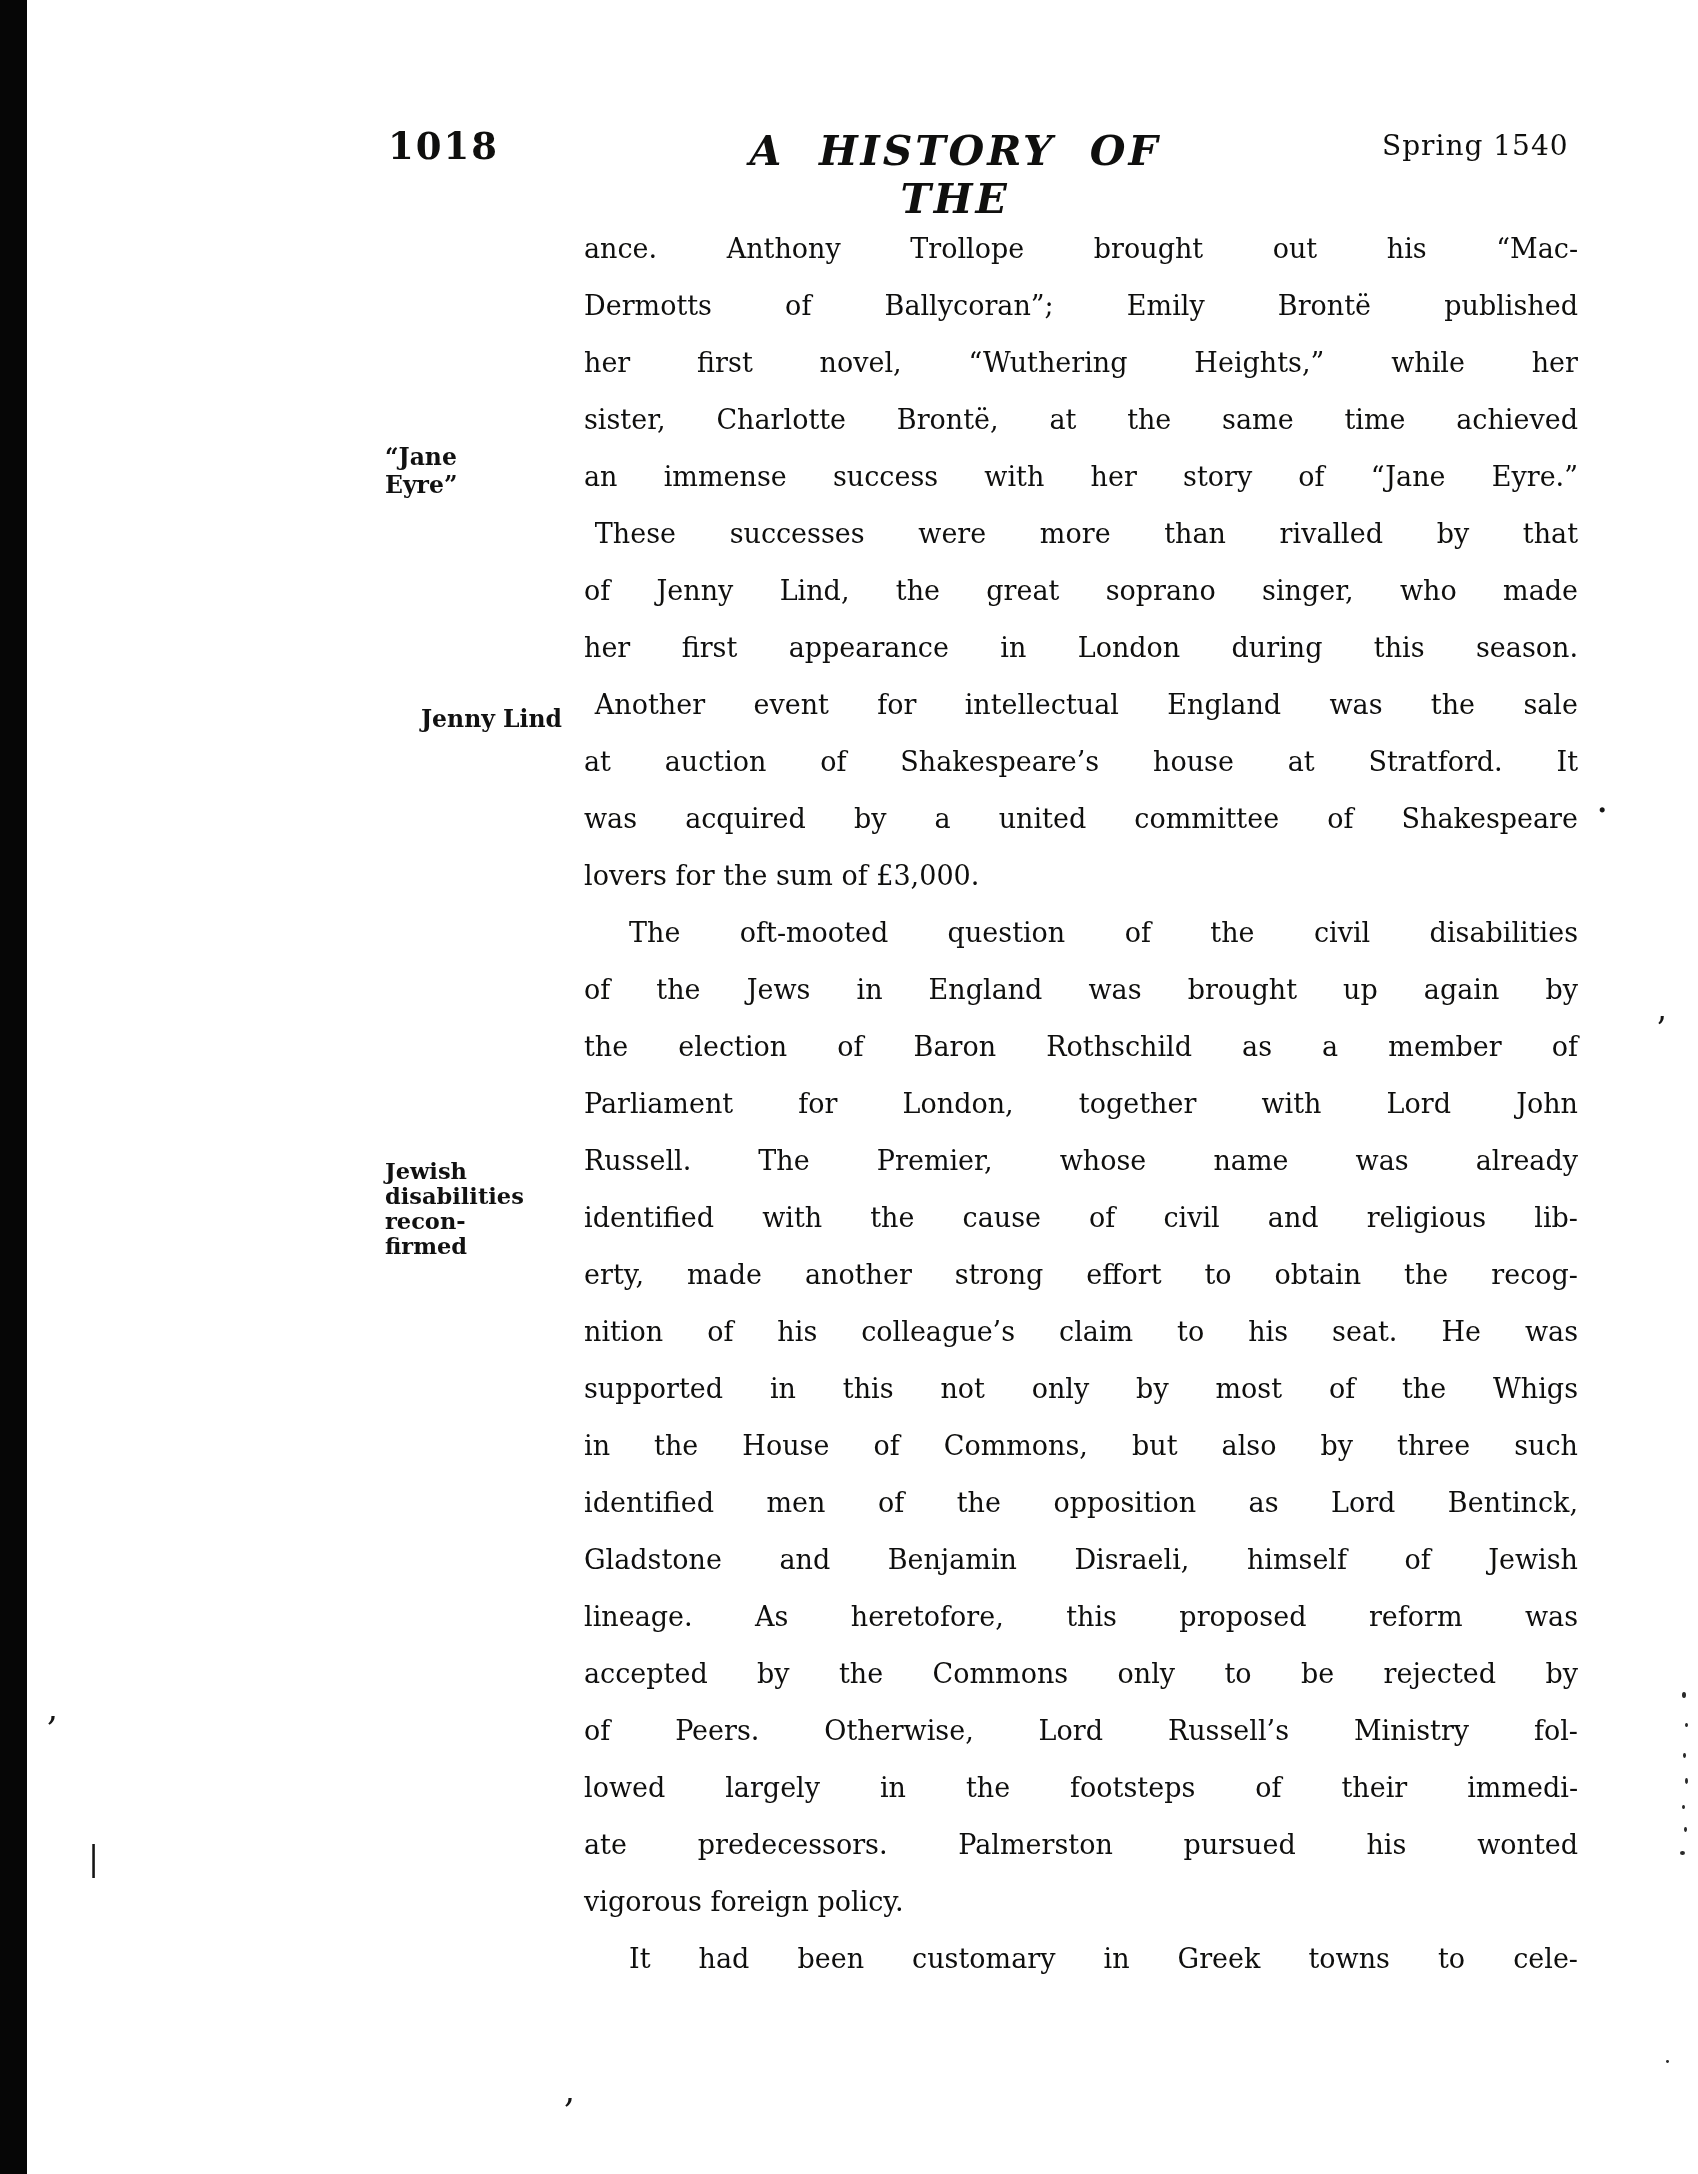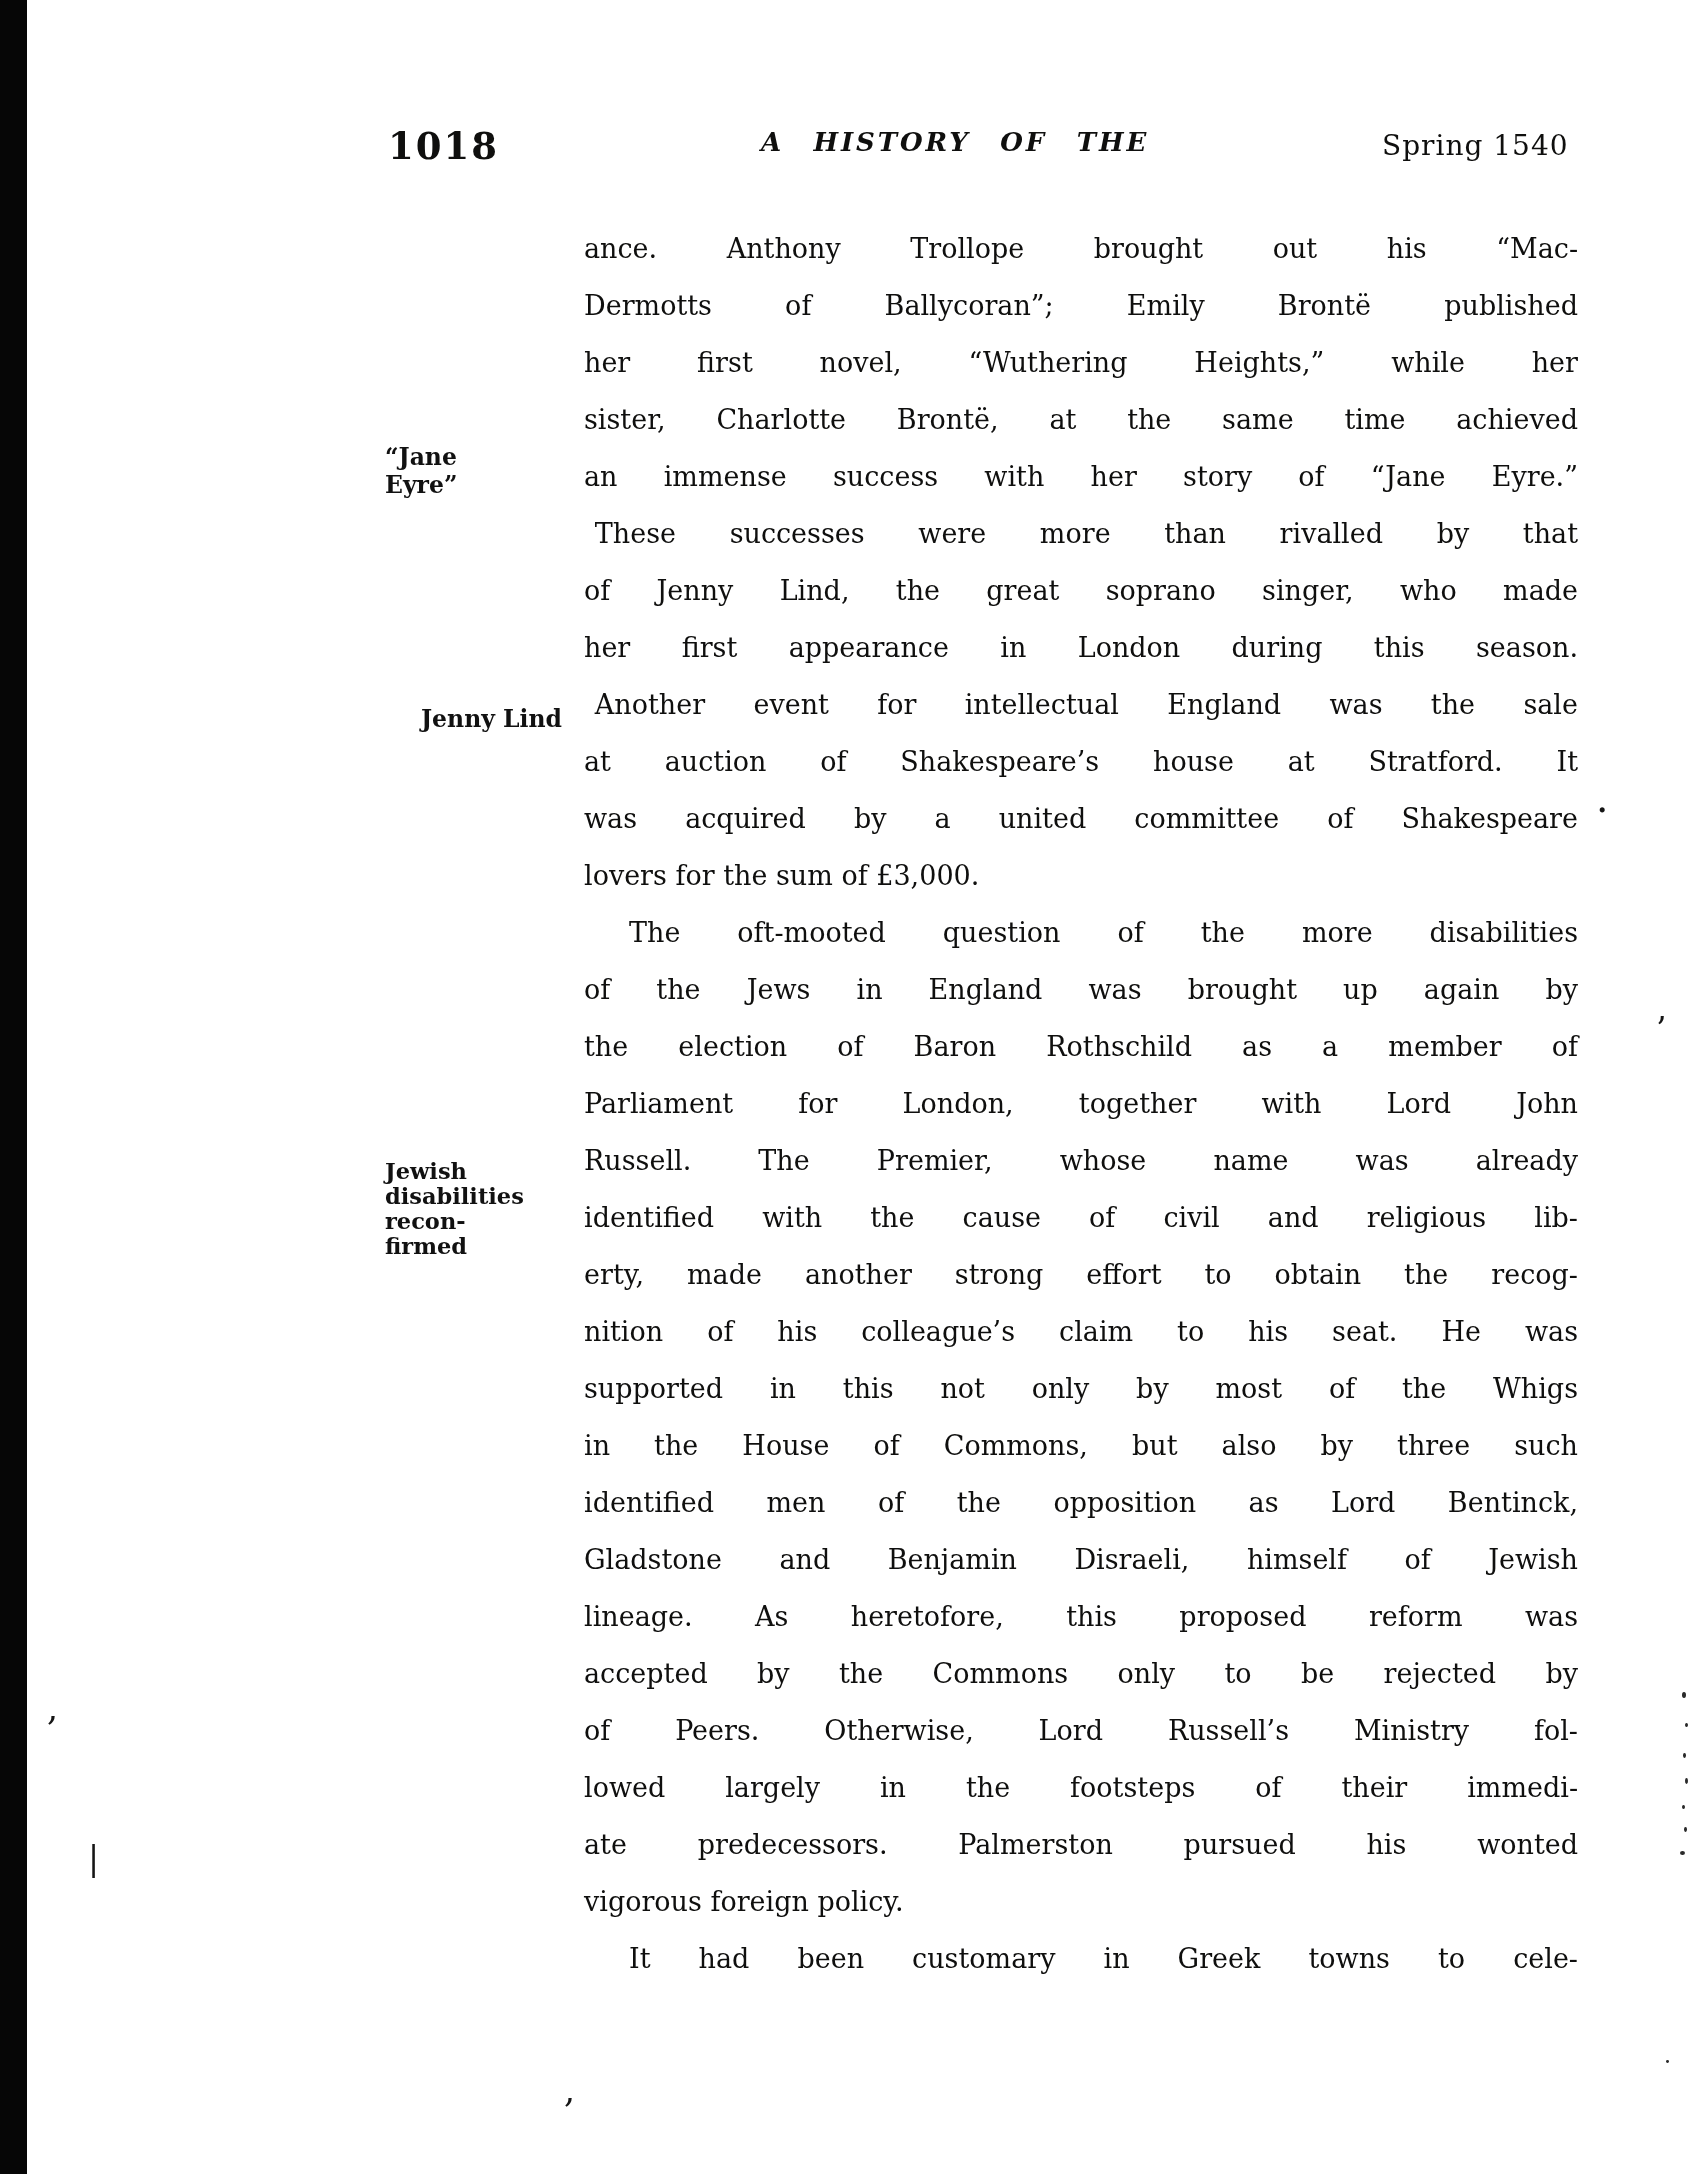--- a/index.html
+++ b/index.html
@@ -24,21 +24,21 @@
     position: absolute;
     left: 388px; top: 124px;
     font-size: 37px; font-weight: 600;
     letter-spacing: 2px;
   }
   .runtitle {
     position: absolute;
     left: 720px; top: 127px; width: 470px;
     text-align: center;
     font-style: italic; font-weight: 700;
-    font-size: 26px;
+    font-size: 41px;
     letter-spacing: 2.9px;
     word-spacing: 17.6px;
   }
   .edition {
     position: absolute;
     left: 1382px; top: 129px;
     font-size: 28px; font-weight: 500;
     letter-spacing: 1px;
   }
   
@@ -112,21 +112,21 @@
       <div class="line">her first novel, “Wuthering Heights,” while her</div>
       <div class="line">sister, Charlotte Brontë, at the same time achieved</div>
       <div class="line">an immense success with her story of “Jane Eyre.”</div>
       <div class="line ind-sm">These successes were more than rivalled by that</div>
       <div class="line">of Jenny Lind, the great soprano singer, who made</div>
       <div class="line">her first appearance in London during this season.</div>
       <div class="line ind-sm">Another event for intellectual England was the sale</div>
       <div class="line">at auction of Shakespeare’s house at Stratford. It</div>
       <div class="line">was acquired by a united committee of Shakespeare</div>
       <div class="line last">lovers for the sum of £3,000.</div>
-      <div class="line ind-para">The oft-mooted question of the more disabilities</div>
+      <div class="line ind-para">The oft-mooted question of the civil disabilities</div>
       <div class="line">of the Jews in England was brought up again by</div>
       <div class="line">the election of Baron Rothschild as a member of</div>
       <div class="line">Parliament for London, together with Lord John</div>
       <div class="line">Russell. The Premier, whose name was already</div>
       <div class="line">identified with the cause of civil and religious lib-</div>
       <div class="line">erty, made another strong effort to obtain the recog-</div>
       <div class="line">nition of his colleague’s claim to his seat. He was</div>
       <div class="line">supported in this not only by most of the Whigs</div>
       <div class="line">in the House of Commons, but also by three such</div>
       <div class="line">identified men of the opposition as Lord Bentinck,</div>

